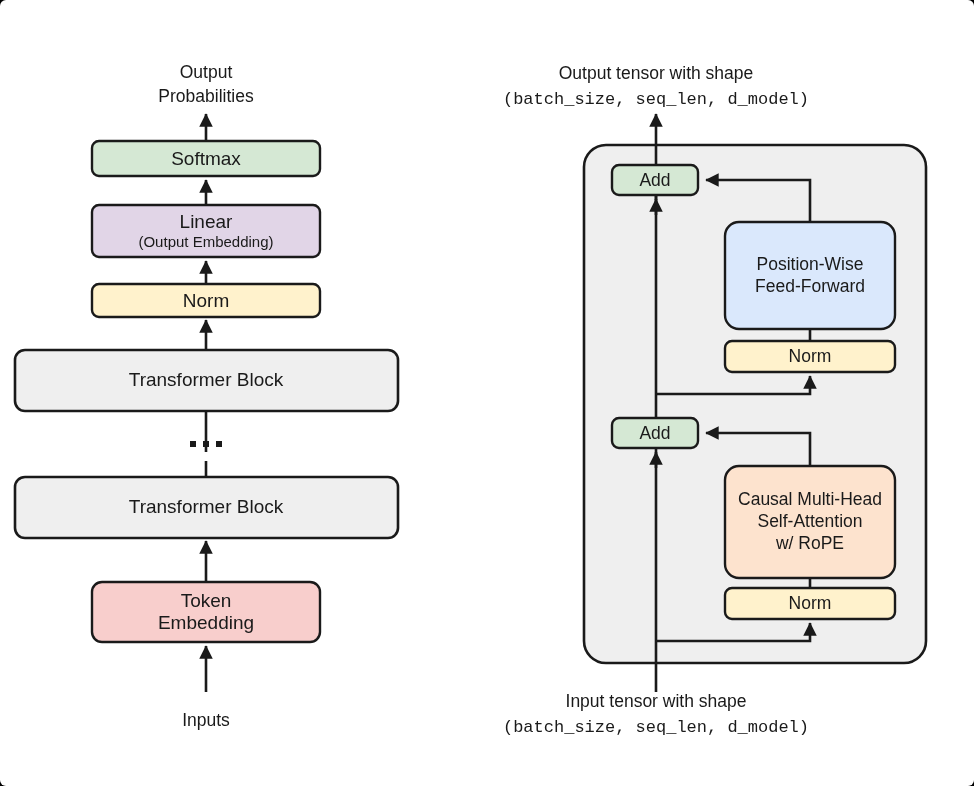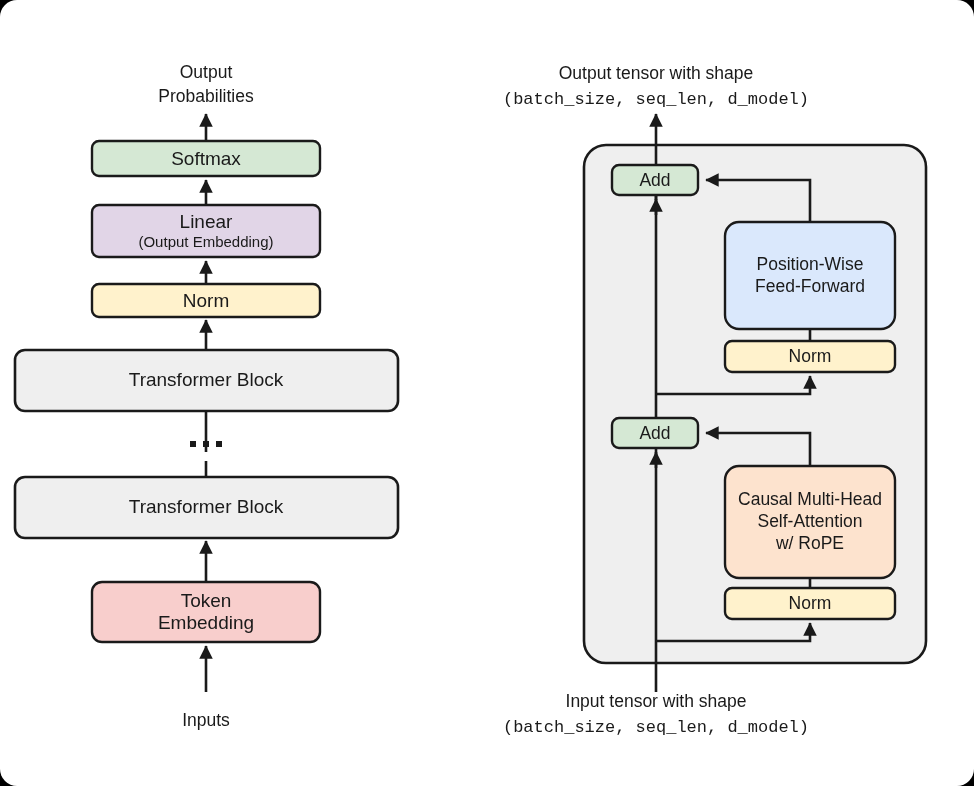--- a/index.html
+++ b/index.html
@@ -12,21 +12,21 @@
     width: 974px;
     height: 786px;
     overflow: hidden;
     font-family: "Liberation Sans", sans-serif;
   }
   #canvas {
     position: relative;
     width: 974px;
     height: 786px;
     background: #ffffff;
-    border-radius: 17px;
+    border-radius: 6px;
     overflow: hidden;
   }
   #diagram {
     position: absolute;
     left: 0;
     top: 0;
     width: 974px;
     height: 786px;
     display: block;
   }

